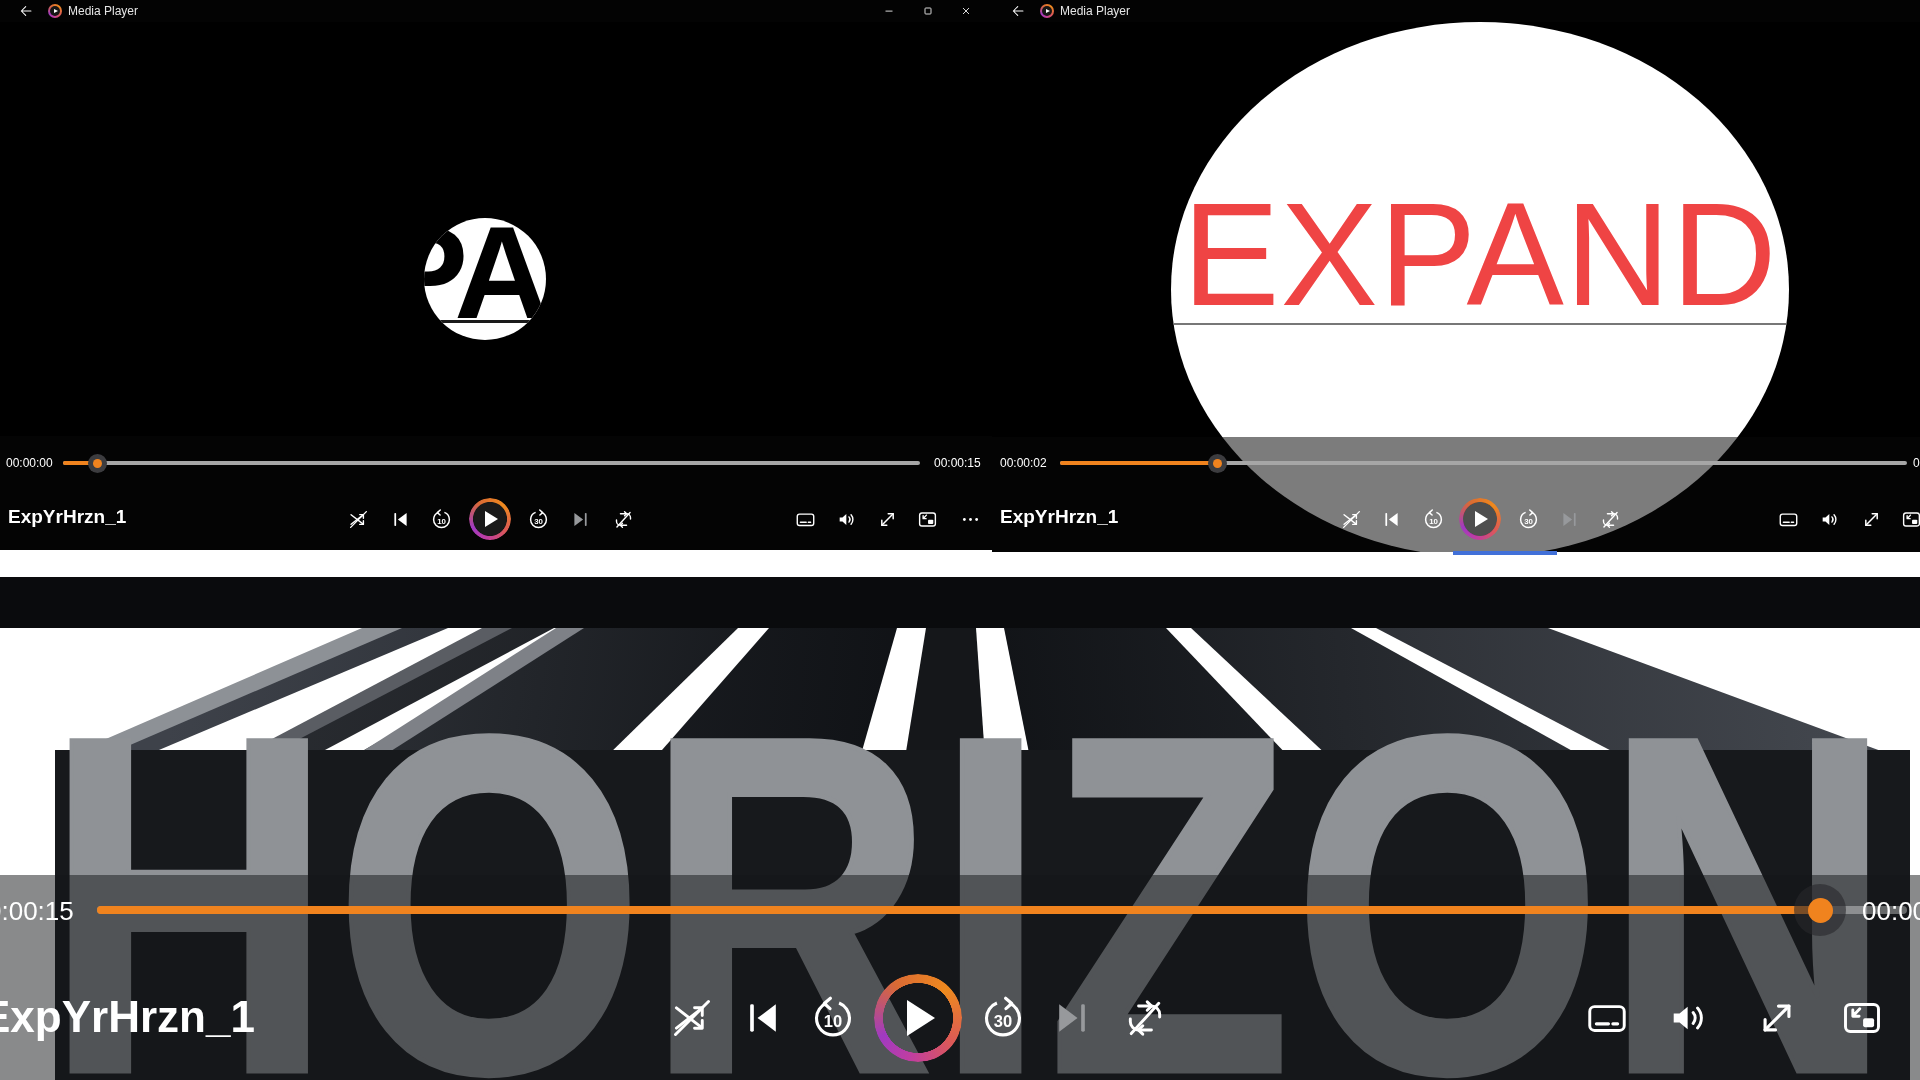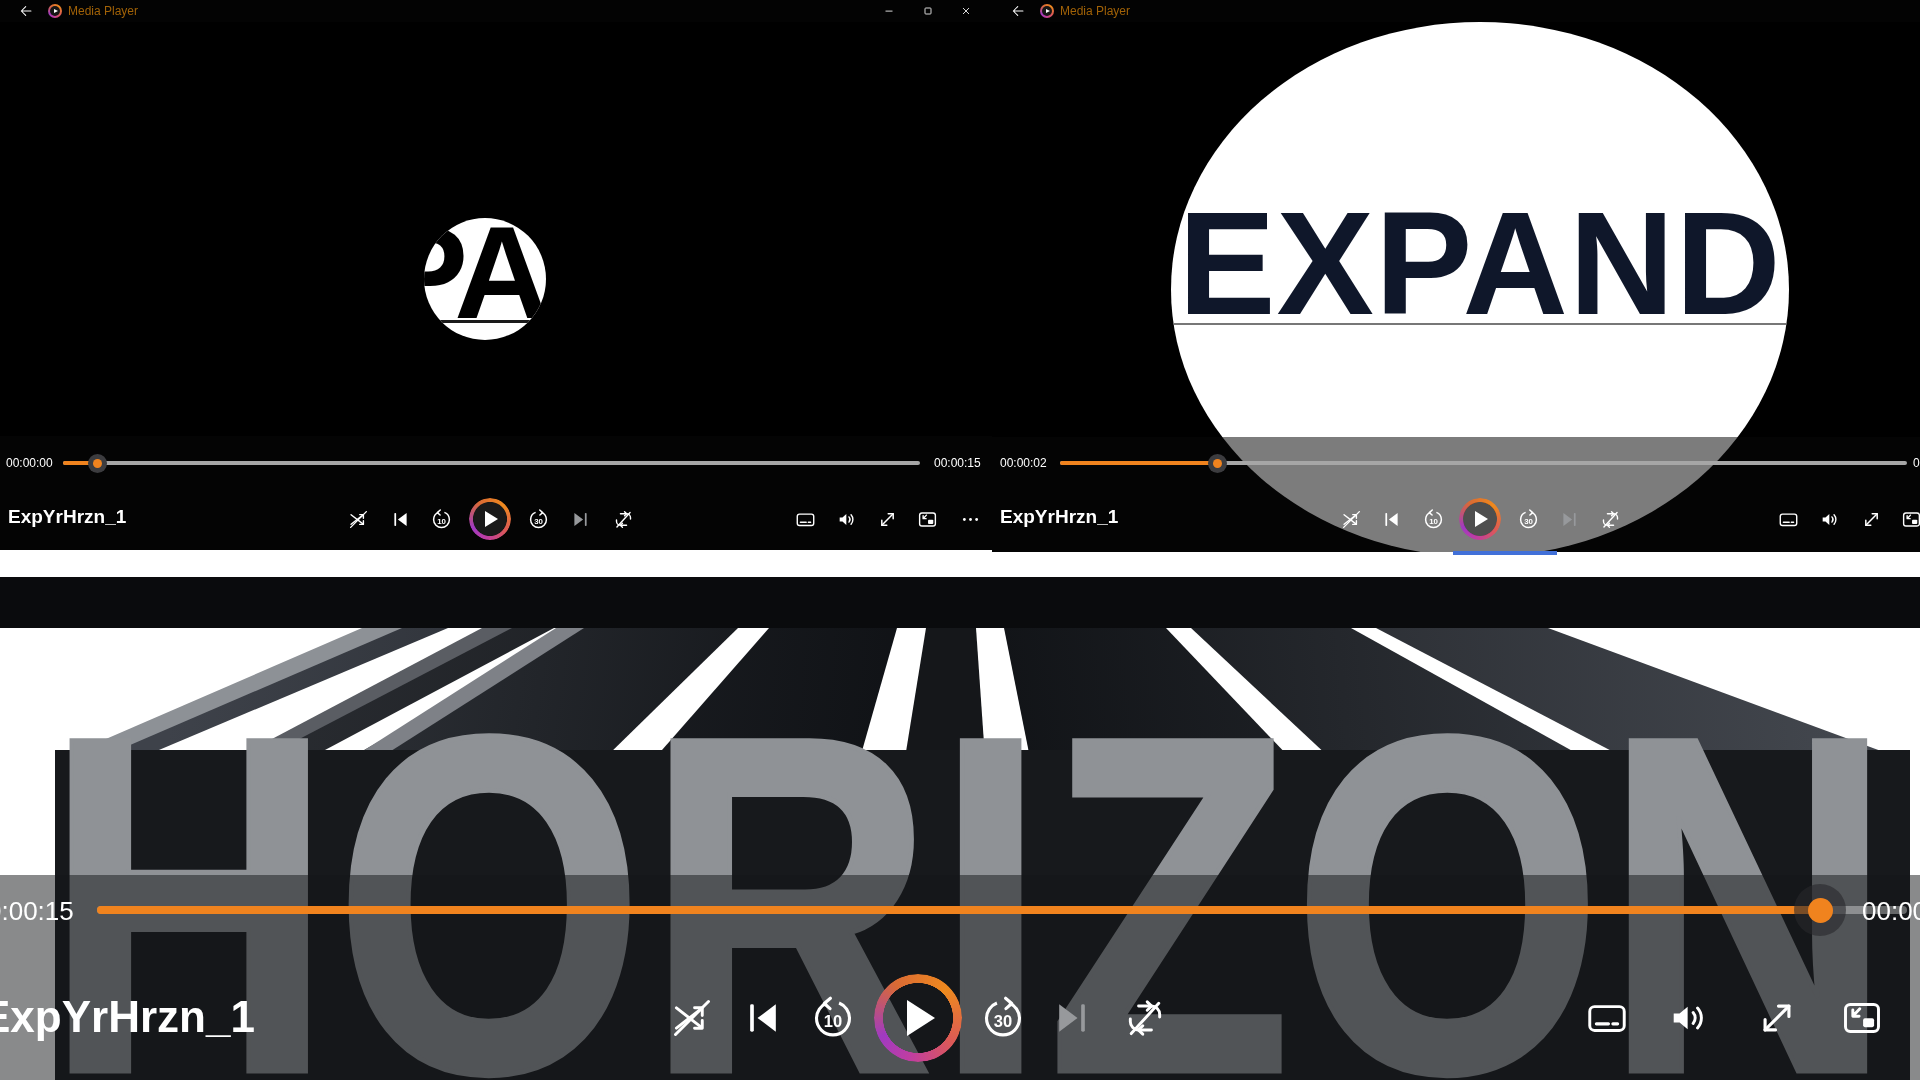--- a/index.html
+++ b/index.html
@@ -9,31 +9,31 @@
   .win{position:absolute;overflow:hidden;background:#000}
   
   .titlebar{position:absolute;left:0;top:0;right:0;height:22px;background:#030303;z-index:30}
   .tb-ic{position:absolute;top:4px;width:14px;height:14px;color:#fff}
   .tb-ic svg{width:14px;height:14px;display:block}
   .applogo{position:absolute;top:4px;width:14px;height:14px;border-radius:50%;
            background:conic-gradient(from 45deg,#ED8A1E 0%,#DD5A55 22%,#C13E9F 40%,#A03AC2 55%,#D96A35 78%,#F08A1E 100%)}
   .applogo::after{content:"";position:absolute;inset:2px;border-radius:50%;background:#161616}
   .applogo::before{content:"";position:absolute;left:6px;top:4.5px;z-index:1;width:0;height:0;
            border-left:4px solid #fff;border-top:2.5px solid transparent;border-bottom:2.5px solid transparent}
-  .tb-title{position:absolute;top:4px;font-size:12px;color:#a16207;white-space:nowrap}
+  .tb-title{position:absolute;top:4px;font-size:12px;color:#e5e5e5;white-space:nowrap}
   .wbtn{position:absolute;top:0;width:30px;height:22px;display:flex;align-items:center;justify-content:center;color:#fff}
   .wbtn svg{width:12px;height:12px;display:block}
   
   .logo-circle{position:absolute;background:#fff;border-radius:50%;overflow:hidden}
   .logo-letters{position:absolute;left:-44px;top:-11px;font-size:132px;line-height:1;font-weight:700;
                 color:#000;letter-spacing:-4px;white-space:nowrap}
   .logo-line{position:absolute;left:4px;right:4px;top:102px;height:2.5px;background:#1a1a1a}
   .exp-circle{position:absolute;background:#fff;border-radius:50%;overflow:hidden}
-  .exp-text{position:absolute;left:50%;top:169px;transform:translateX(-50%);font-size:146px;line-height:1;
-            font-weight:700;color:#0f172a;letter-spacing:1px;white-space:nowrap}
+  .exp-text{position:absolute;left:50%;top:160px;transform:translateX(-50%);font-size:146px;line-height:1;
+            font-weight:400;color:#ef4444;letter-spacing:1px;white-space:nowrap}
   .exp-line{position:absolute;left:0;right:0;top:301px;height:2px;background:#777}
   
   .scrim{position:absolute;left:0;right:0;bottom:0;z-index:10}
   .time-label{position:absolute;color:#fff;font-size:12px;z-index:12;white-space:nowrap}
   .track{position:absolute;height:4px;border-radius:4px;background:#A6A6A6;z-index:12}
   .track .fill{position:absolute;left:0;top:0;bottom:0;background:#F0831E;border-radius:4px}
   .thumb{position:absolute;border-radius:50%;background:#3C3C3F;z-index:13;display:flex;align-items:center;justify-content:center}
   .thumb::after{content:"";border-radius:50%;background:#F0831E}
   .thumb.s{width:19px;height:19px}.thumb.s::after{width:9px;height:9px}
   .thumb.l{width:52px;height:52px;background:rgba(40,40,44,.6)}.thumb.l::after{width:25px;height:25px}

